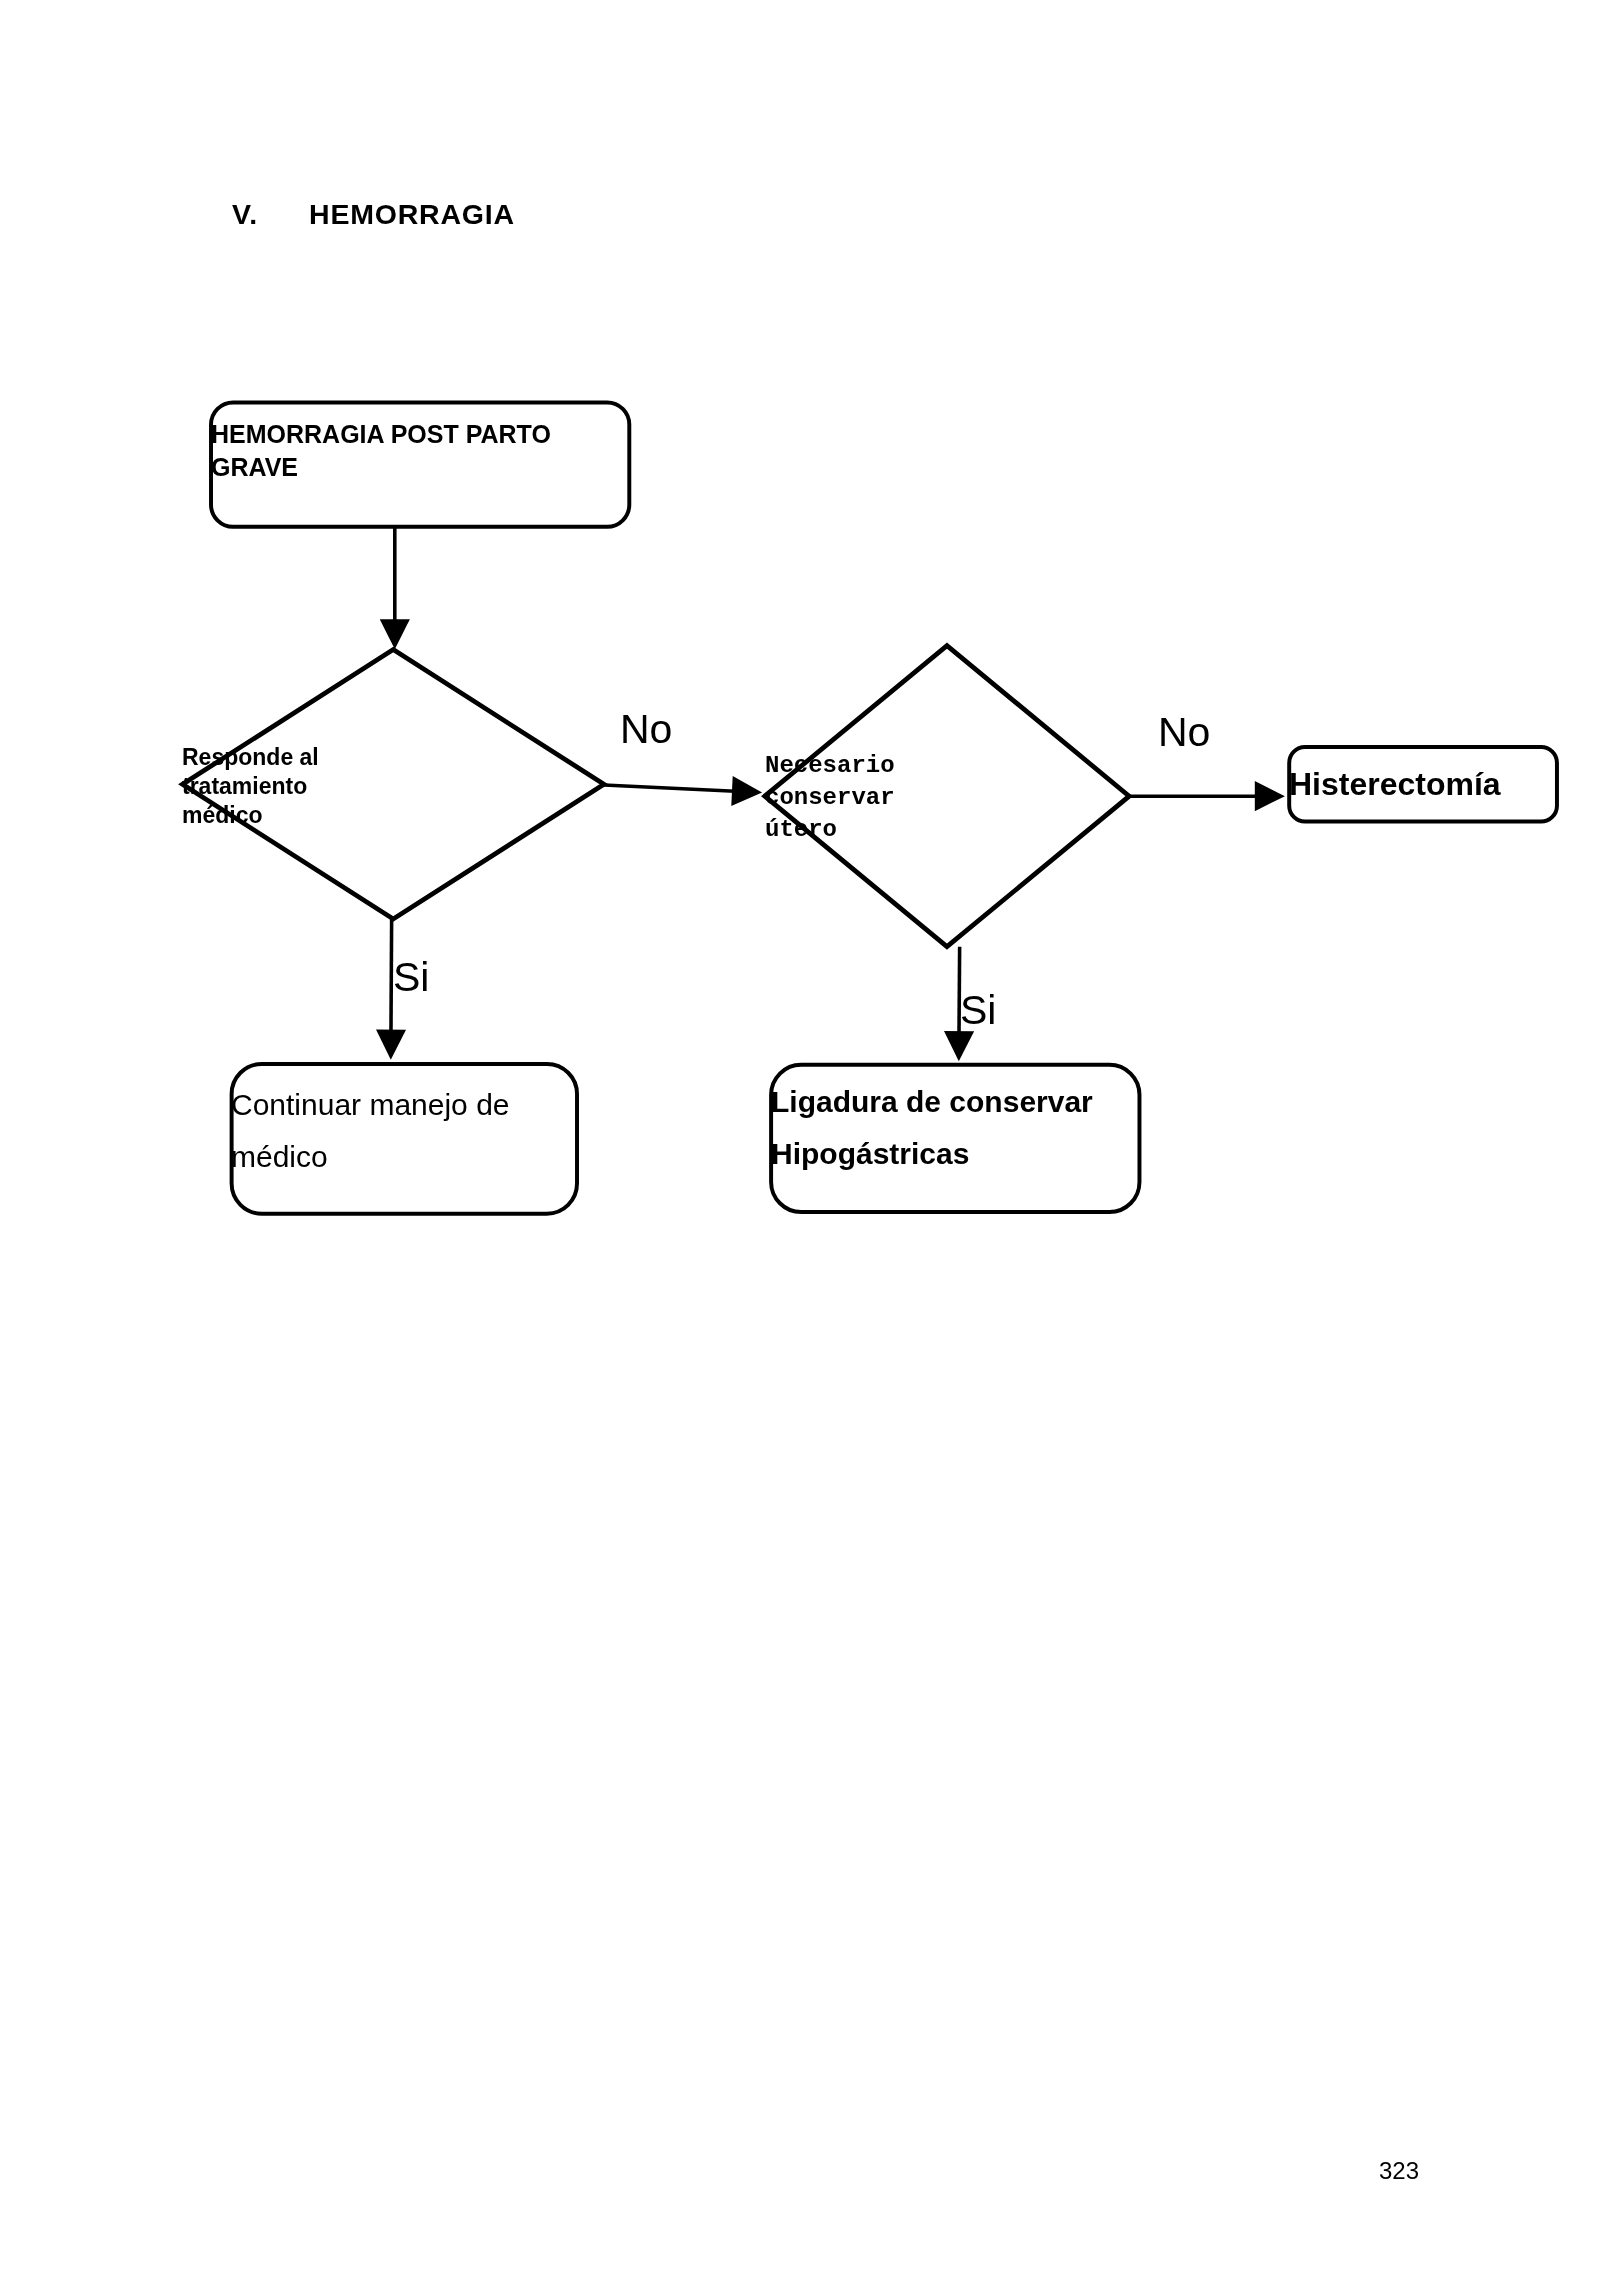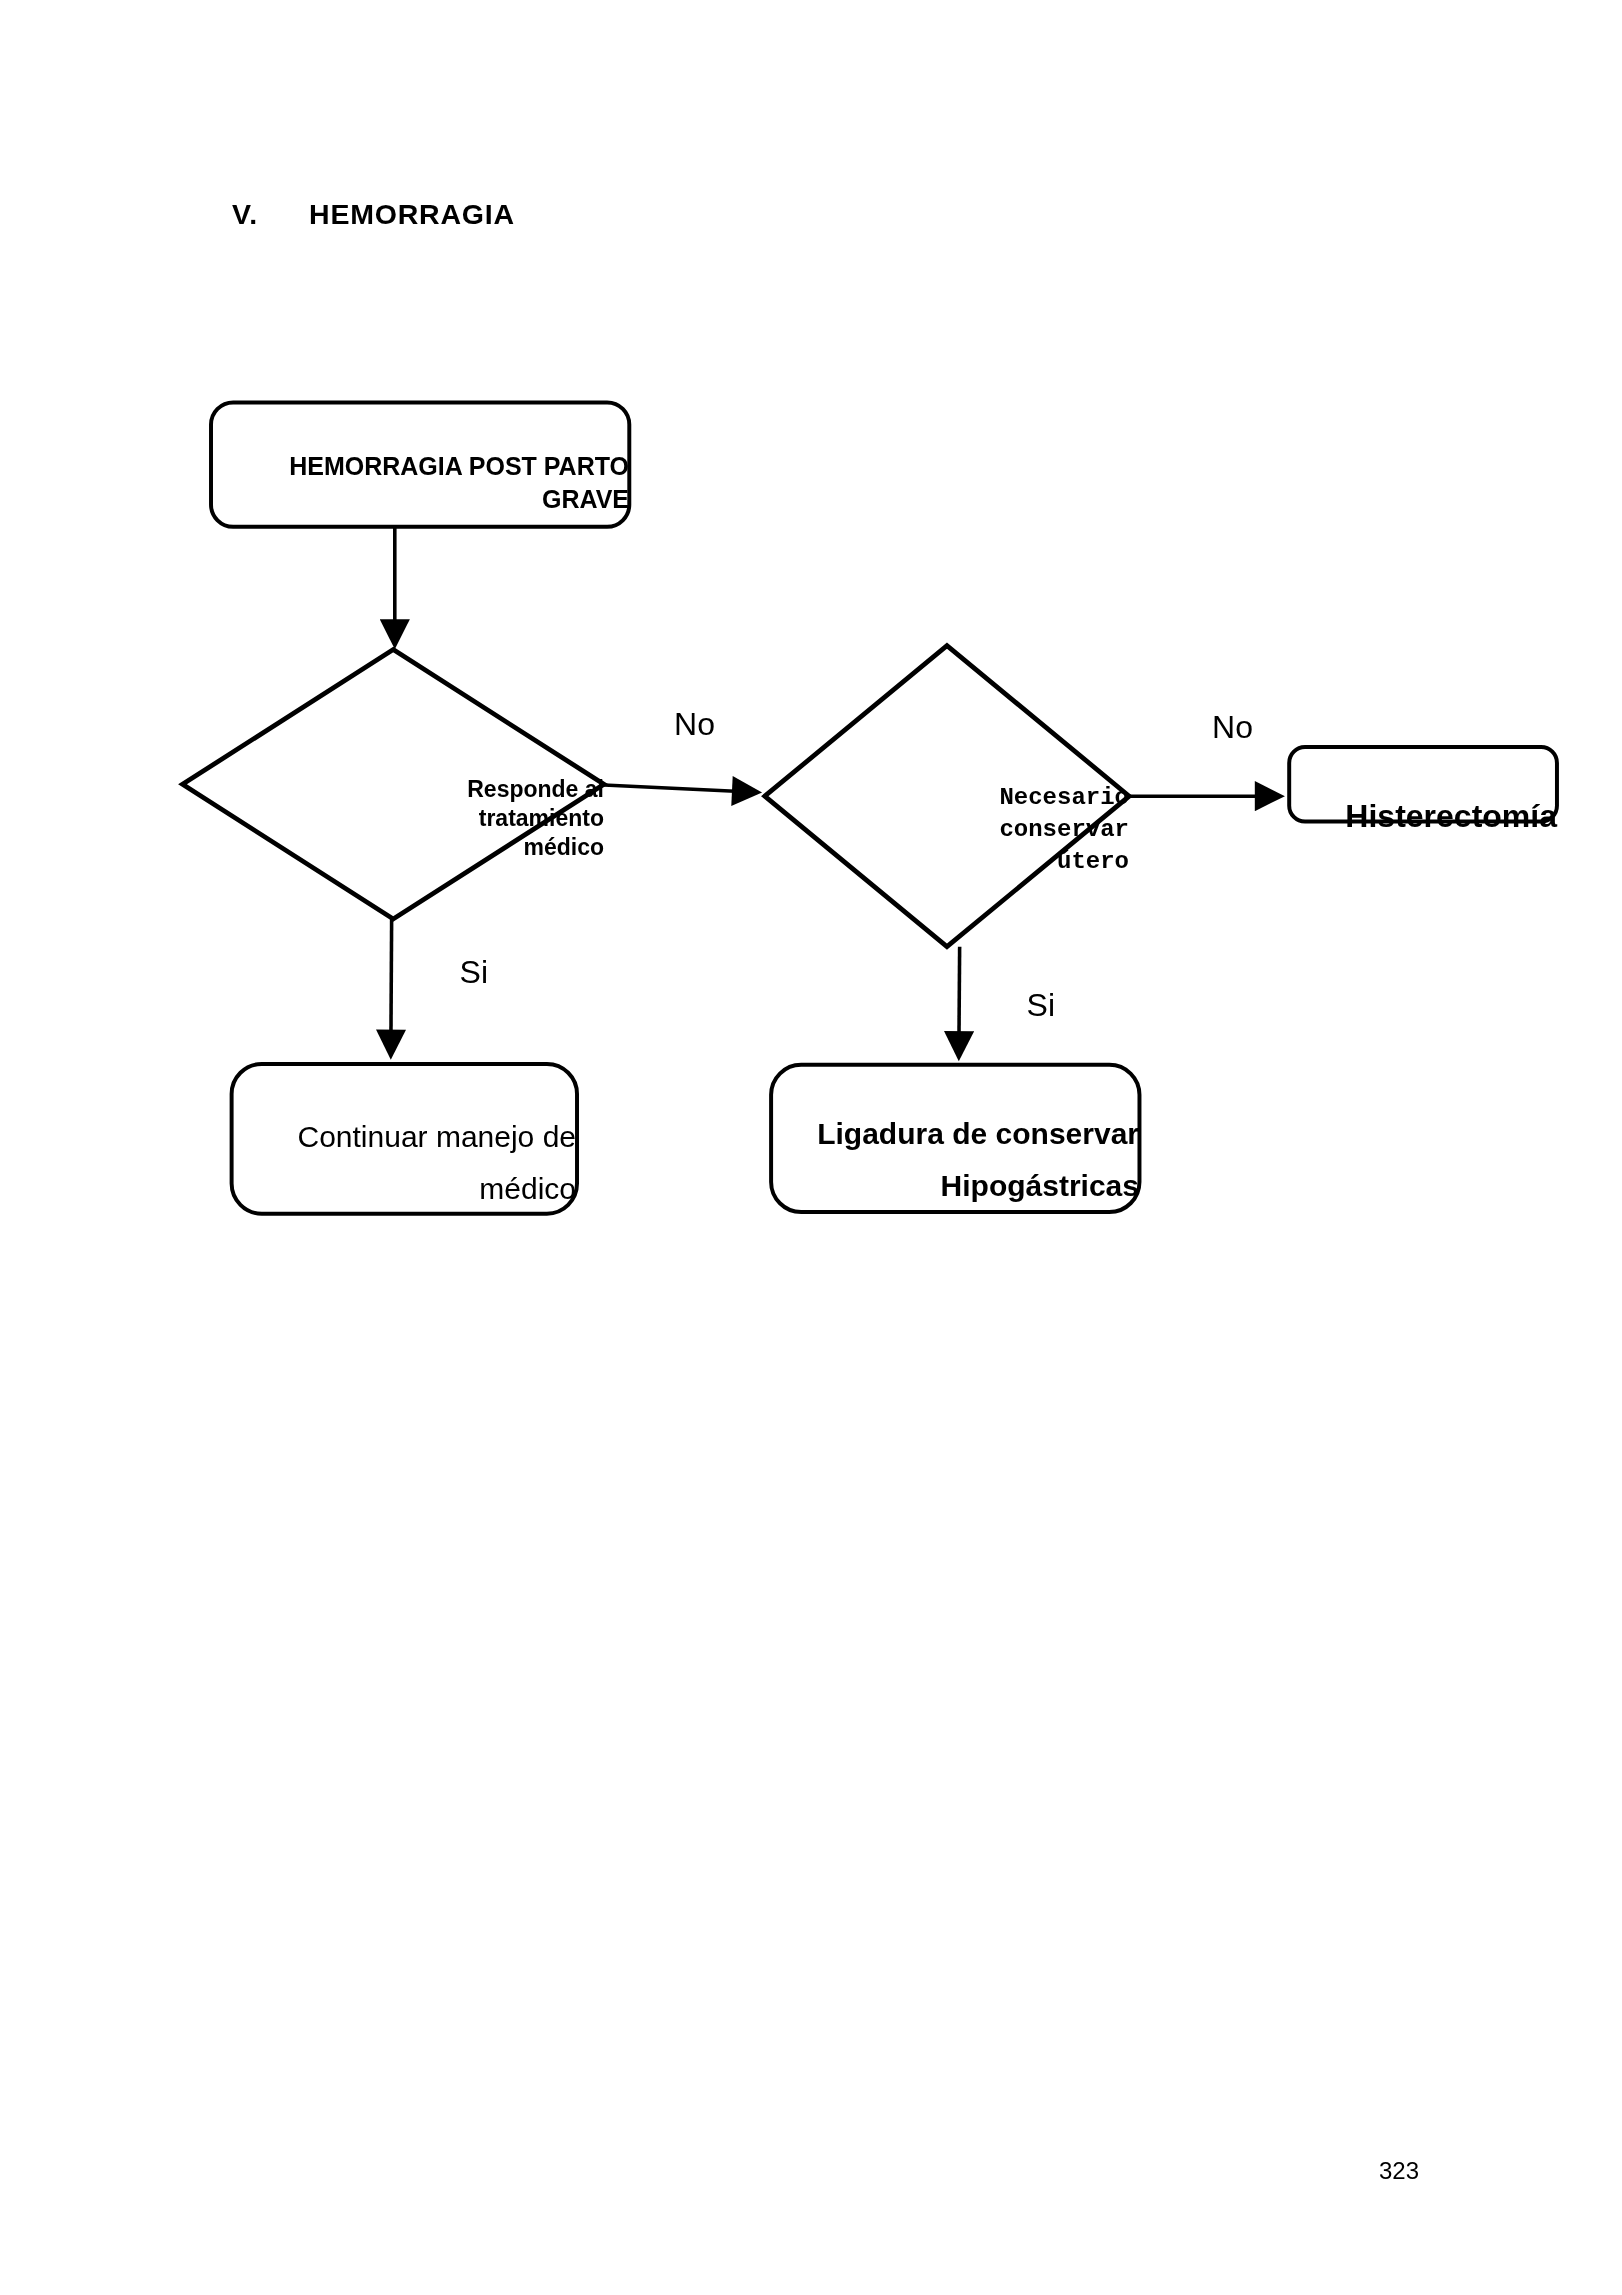--- a/index.html
+++ b/index.html
@@ -14,29 +14,29 @@
   }
   svg.diagram{position:absolute;left:0;top:0;}
   .title-num{
     position:absolute;left:232px;top:198px;
     font-size:28.5px;font-weight:bold;letter-spacing:0.8px;
   }
   .title-label{
     position:absolute;left:309px;top:198px;
     font-size:28.5px;font-weight:bold;letter-spacing:0.8px;
   }
-  .node-text{position:absolute;text-align:right;margin-top:32px;}
+  .node-text{position:absolute;text-align:left;}
   .node-text .ln{display:block;}
   .t-start{left:211px;top:418px;width:418px;font-size:25px;font-weight:bold;line-height:33px;}
   .t-d1{left:182px;top:743px;width:422px;font-size:23px;font-weight:bold;line-height:29px;}
   .t-d2{left:765px;top:750px;width:364px;font-size:24px;font-weight:bold;line-height:32px;font-family:Liberation Mono, monospace;}
   .t-hist{left:1289px;top:765px;width:268px;font-size:32px;font-weight:bold;line-height:38px;}
   .t-cont{left:231px;top:1079px;width:345px;font-size:30px;font-weight:normal;line-height:52px;}
   .t-lig{left:771px;top:1076px;width:368px;font-size:30px;font-weight:bold;line-height:52px;}
-  .edge-label{position:absolute;width:95px;text-align:right;font-size:32px;font-weight:normal;}
+  .edge-label{position:absolute;width:95px;text-align:left;font-size:41px;font-weight:normal;}
   .t-no1{left:620px;top:706px;}
   .t-no2{left:1158px;top:709px;}
   .t-si1{left:393px;top:954px;}
   .t-si2{left:960px;top:987px;}
   .page-number{
     position:absolute;left:1335px;top:2157px;
     font-family:Liberation Sans, sans-serif;
     font-size:24px;
     margin-left:44px;
   }

